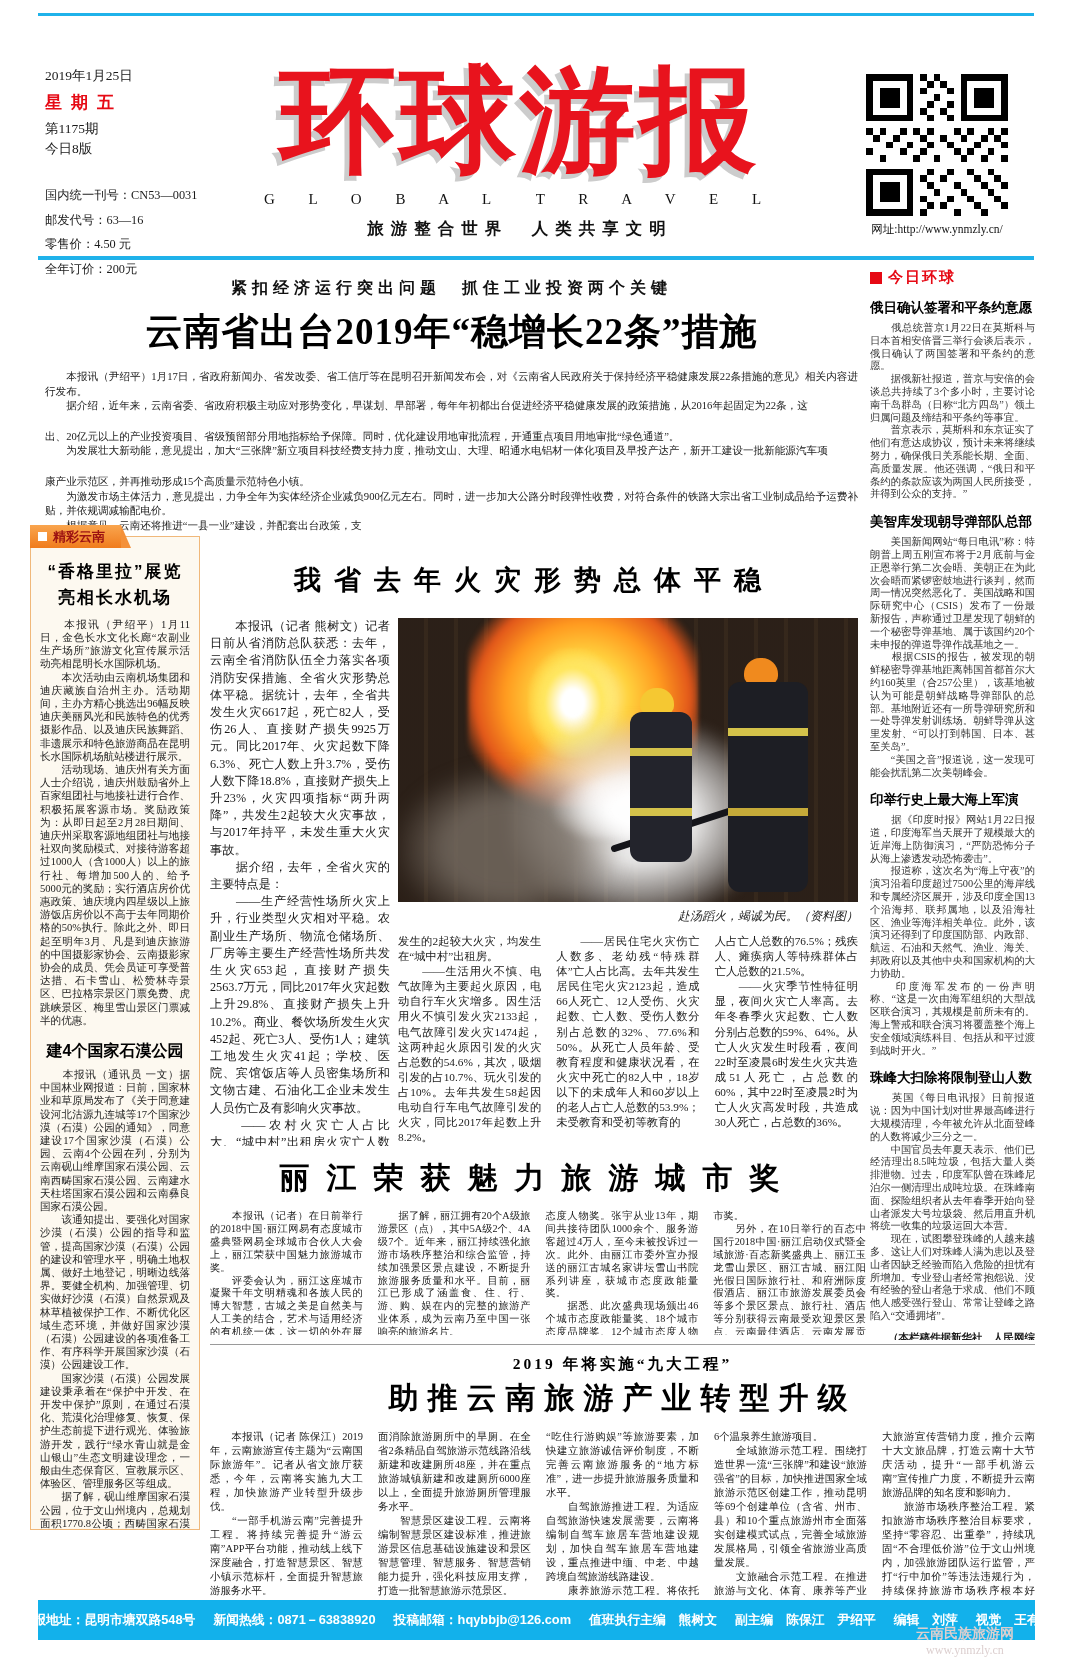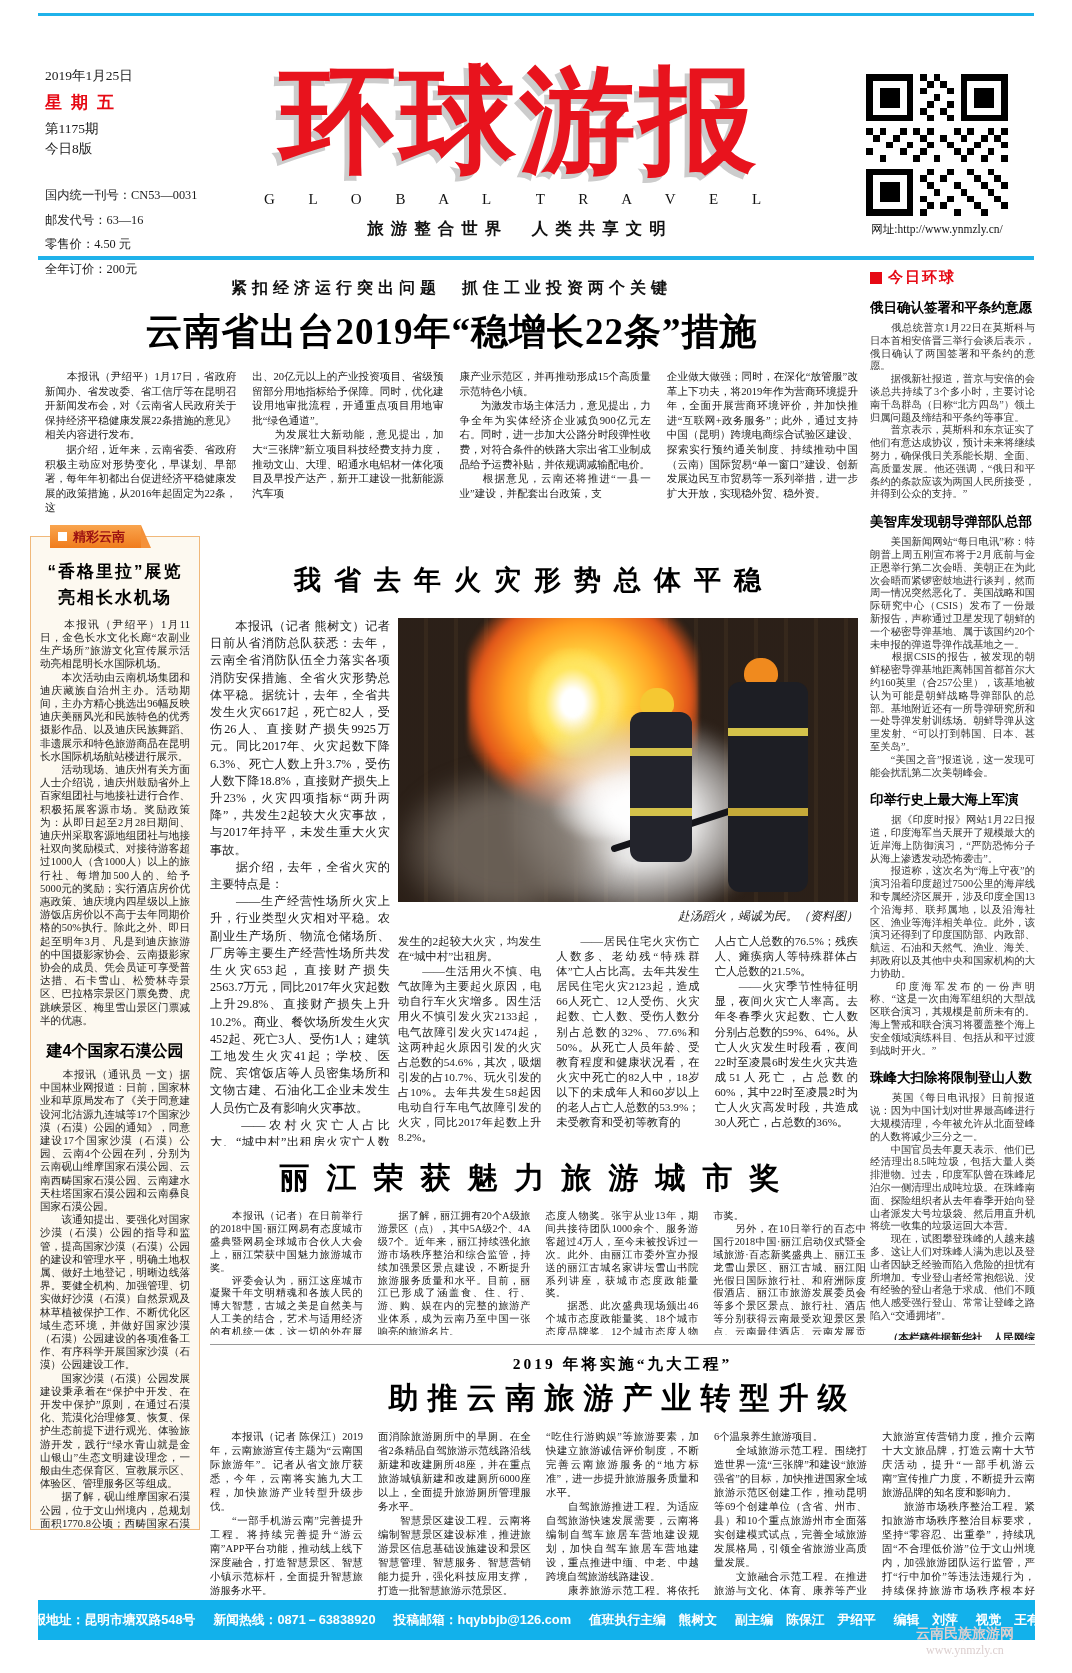--- a/index.html
+++ b/index.html
@@ -17,36 +17,36 @@
                text-shadow:-5px 5px 0 #cccccc;white-space:nowrap;}
   .paper-title-en{margin-top:4px;font-size:15px;letter-spacing:15px;color:#111;}
   .paper-slogan{margin-top:9px;font-size:16.5px;letter-spacing:7px;color:#111;font-weight:bold;}
   .qr-block{left:854px;top:74px;width:166px;text-align:center;}
   .qr-block svg{width:142px;height:142px;display:block;margin:0 auto;}
   .qr-url{margin-top:6px;font-size:11.5px;color:#111;}
   
   .lead{left:45px;top:278px;width:813px;}
   .kicker{text-align:center;font-weight:bold;font-size:16px;letter-spacing:5px;color:#111;}
   .lead-headline{text-align:center;font-weight:900;font-size:37px;letter-spacing:1px;margin-top:8px;color:#000;white-space:nowrap;}
-  .lead-cols{display:flex;gap:16px;margin-top:13px;height:162px;overflow:hidden;}
+  .lead-cols{display:flex;gap:16px;margin-top:13px;height:162px;overflow:hidden;flex-direction:column;}
   .lead-cols .colflow{flex:1;font-size:10.6px;line-height:14.6px;}
   .colflow{white-space:pre-line;text-align:justify;}
   
   .worldbox{left:870px;top:268px;width:165px;height:1072px;overflow:hidden;}
   .worldbox-title{color:#e60914;font-weight:bold;font-size:15px;letter-spacing:2px;display:flex;align-items:center;gap:6px;
                   font-family:"Liberation Sans","DejaVu Sans",sans-serif;}
   .redsq{width:12px;height:12px;background:#e60914;display:inline-block;}
   .world-art h3{font-size:13.5px;margin:12px 0 5px 0;color:#000;letter-spacing:0;font-family:"Liberation Sans","DejaVu Sans",sans-serif;}
   .world-art div p{margin:0;font-size:10.3px;line-height:12.8px;text-align:justify;color:#333;}
   .world-credit{margin-top:8px;font-size:10.5px;font-weight:bold;text-align:right;}
   
   .leftbox{left:30px;top:536px;width:170px;height:994px;border:1px solid #f0b87a;background:#fdf9f0;box-sizing:border-box;}
   .leftbox-tab{position:absolute;left:-1px;top:-12px;height:23px;line-height:23px;padding:0 16px 0 8px;
                background:linear-gradient(#f9a54e,#f07c1d);color:#9c1212;font-weight:bold;font-size:13px;
-               display:flex;align-items:center;gap:6px;font-family:"Liberation Sans","DejaVu Sans",sans-serif;margin-left:20px;}
+               display:flex;align-items:center;gap:6px;font-family:"Liberation Sans","DejaVu Sans",sans-serif;}
   .leftbox-tab:after{content:"";position:absolute;right:-10px;top:0;border-left:10px solid #f4913a;border-top:23px solid transparent;}
   .whitesq{width:9px;height:9px;background:#fff;display:inline-block;}
   .leftbox-inner{padding:22px 9px 8px 9px;height:100%;box-sizing:border-box;overflow:hidden;}
   .box-h1{text-align:center;font-weight:900;font-size:17px;letter-spacing:2px;line-height:1.55;color:#000;
           font-family:"Liberation Sans","DejaVu Sans",sans-serif;}
   .box-h2{text-align:center;font-weight:900;font-size:16px;margin:14px 0 4px 0;color:#000;
           font-family:"Liberation Sans","DejaVu Sans",sans-serif;}
   .box-body{margin-top:6px;}
   .box-body p{margin:0;font-size:10.6px;line-height:13.2px;text-align:justify;color:#222;}
   

